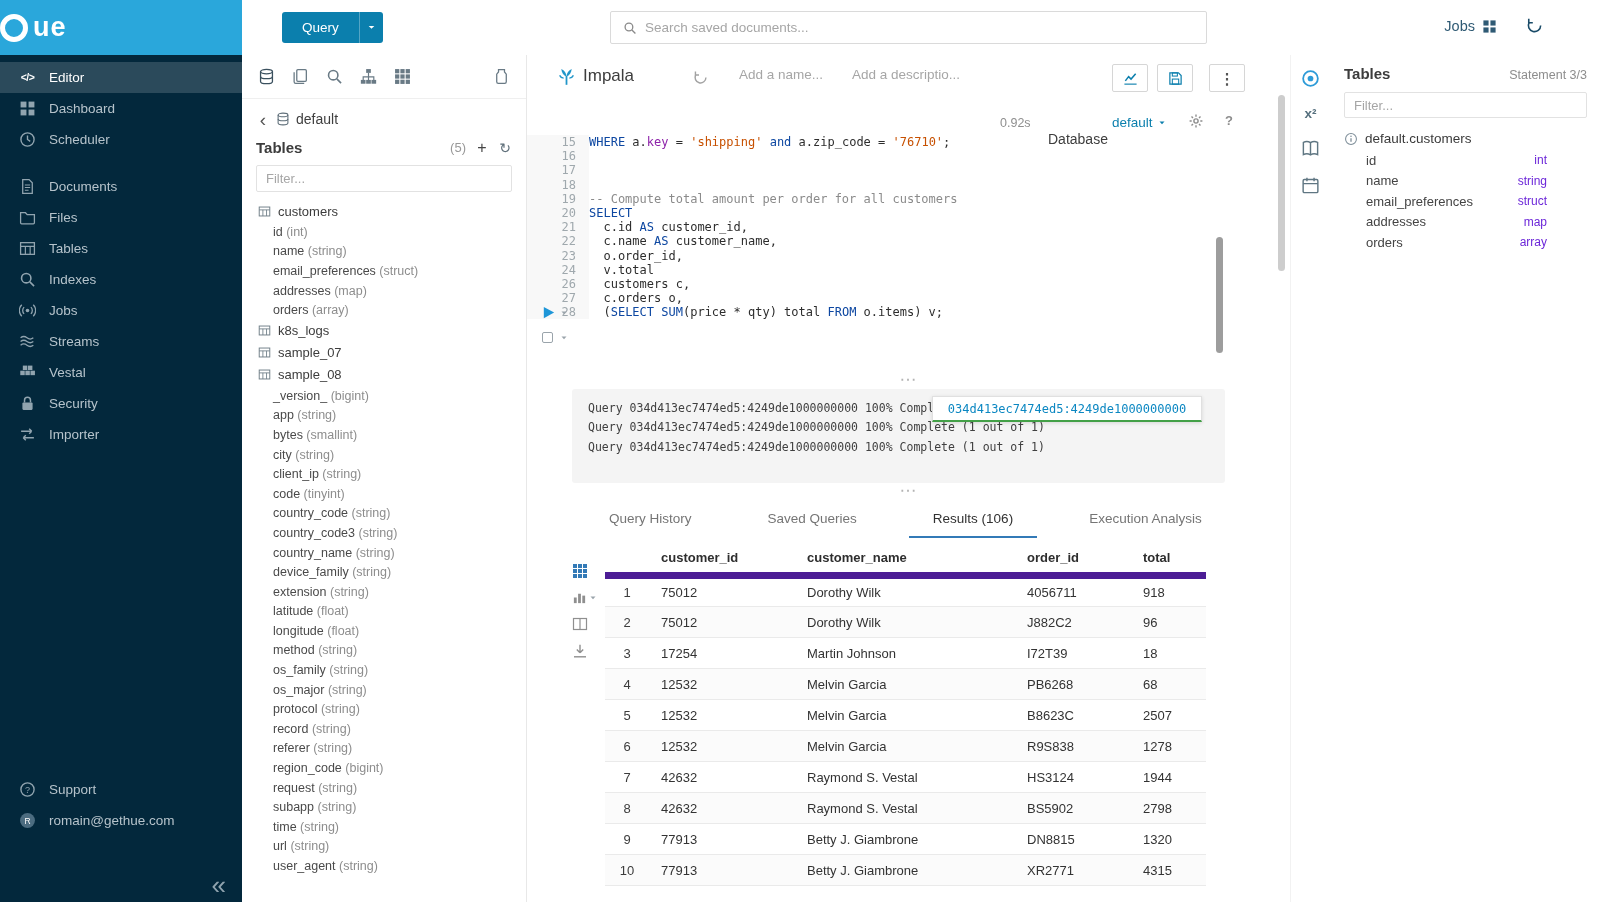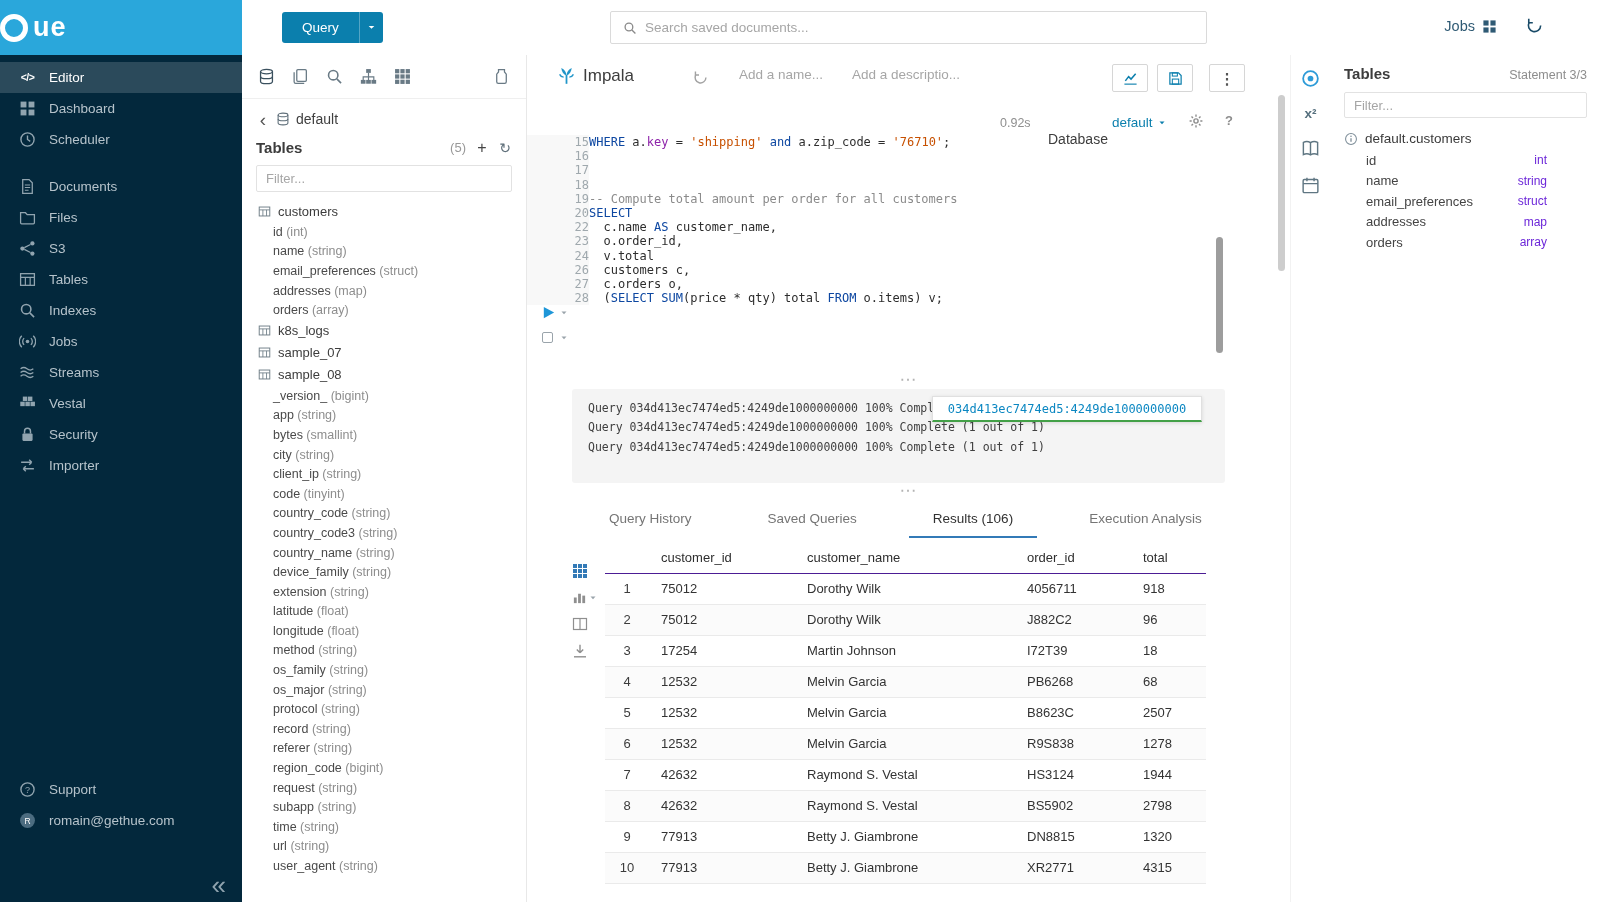--- a/index.html
+++ b/index.html
@@ -59,40 +59,40 @@
 .assist-filter{padding:9px 14px 6px;flex:none}
 .assist-filter input{width:100%;height:27px;border:1px solid #e2e2e2;border-radius:2px;padding:0 9px;font-size:13px;outline:none}
 .assist-list{flex:1;overflow:hidden;padding-top:2px}
 .tbl-row{display:flex;align-items:center;height:22px;padding-left:16px;gap:7px;font-size:13px;color:#3c3c3c;cursor:pointer}
 .tbl-ic{width:13px;height:13px;color:#728089}
 .col-row{display:flex;align-items:center;height:19.6px;padding-left:31px;font-size:12.5px;color:#4a4a4a;cursor:pointer;white-space:nowrap}
 .col-type{color:#8d8d8d}
 
 
 .editor-col{position:absolute;left:527px;top:55px;width:763px;bottom:0;background:#fff;overflow:hidden}
-.engine{position:absolute;left:30px;top:11px;display:flex;align-items:flex-start;gap:7px;font-size:17px;color:#3d3d3d;cursor:pointer}
+.engine{position:absolute;left:30px;top:11px;display:flex;align-items:center;gap:7px;font-size:17px;color:#3d3d3d;cursor:pointer}
 .engine .icon{width:19px;height:19px;color:#2196c9}
 .ed-history{position:absolute;left:166px;top:15px;width:15px;height:15px;color:#a2a2a2;cursor:pointer}
 .ed-name{position:absolute;left:212px;top:12px;width:102px;border:none;outline:none;font-size:13.5px}
 .ed-desc{position:absolute;left:325px;top:12px;width:112px;border:none;outline:none;font-size:13.5px}
 .ed-btn{position:absolute;top:9px;width:36px;height:28px;border:1px solid #d6d6d6;border-radius:2px;background:#fff;display:flex;align-items:center;justify-content:center;cursor:pointer;color:#0b7fad}
 .ed-btn .icon{width:15px;height:15px}
 .btn-chart{left:585px}
 .btn-save{left:630px}
 .btn-more{left:682px;color:#555}
 .btn-more .icon.txt{font-size:15px;font-weight:700}
 .exec-time{position:absolute;left:473px;top:61px;font-size:12.5px;color:#8f8f8f}
 .db-label{position:absolute;left:521px;top:76px;font-size:14px;color:#3d3d3d}
 .db-value{position:absolute;left:585px;top:60px;font-size:13.5px;color:#0b7fad;display:flex;align-items:center;gap:5px;cursor:pointer}
 .db-value .icon{width:8px;height:8px;color:#0b7fad}
 .ed-gear{position:absolute;left:661px;top:58px;width:16px;height:16px;color:#8d8d8d;cursor:pointer}
 .ed-help{position:absolute;left:695px;top:57px;color:#8d8d8d;font-size:14px;font-weight:700;cursor:pointer}
 .code{position:absolute;left:0;top:80px;right:16px;height:206px;font-family:"DejaVu Sans Mono",monospace;font-size:12px;line-height:14.2px;cursor:text}
 .code-line{display:flex;height:14.2px;white-space:pre}
-.gutter{width:62px;text-align:right;color:#9fa8ad;flex:none;background:#f8f8f8}
+.gutter{width:62px;text-align:right;padding-right:13px;color:#9fa8ad;flex:none;background:#f8f8f8}
 .tk-kw{color:#0d47a1}
 .tk-str{color:#c75000}
 .tk-com{color:#8b8b8b}
 .tk-meta{color:#8e24aa}
 .tk-pl{color:#2d2d2d}
 .play-area{position:absolute;left:12px;top:250px;width:46px;height:52px}
 .play-btn{position:absolute;left:2px;top:0;width:15px;height:15px;color:#1e96d8;cursor:pointer}
 .mini-caret{width:8px !important;height:8px !important;color:#9aa4ab;cursor:pointer}
 .play-caret{position:absolute;left:21px;top:4px}
 .stmt-box{position:absolute;left:3px;top:27px;width:11px;height:11px;border:1.5px solid #9aa4ab;border-radius:2px;cursor:pointer}
@@ -108,21 +108,21 @@
 .log-tooltip{position:absolute;left:360px;top:7px;width:270px;height:26px;background:#fff;border:1px solid #e0e0e0;border-bottom:2px solid #43a047;box-shadow:0 1px 4px rgba(0,0,0,.12);display:flex;align-items:center;justify-content:center;color:#0b87c2;font-size:12px;z-index:3;cursor:pointer}
 .tabs{position:absolute;left:0;top:446px;right:0;height:37px;display:flex;align-items:stretch;padding-left:58px}
 .tab{display:flex;align-items:center;padding:0 24px;margin-right:28px;color:#757575;font-size:13.5px;border-bottom:2px solid transparent;cursor:pointer;white-space:nowrap}
 .tab.active{color:#313131;border-bottom-color:#337ab7}
 .rt-icons{position:absolute;left:45px;top:508px;display:flex;flex-direction:column;gap:11px;align-items:flex-start}
 .rt-ic{color:#8f8f8f;cursor:pointer;display:flex;align-items:center;gap:2px}
 .rt-ic .icon{width:15px;height:15px}
 .rt-ic.active{color:#337ab7}
 .results{position:absolute;left:78px;top:488px;width:601px}
 .results table{border-collapse:collapse;width:100%;font-size:13px;table-layout:fixed}
-.results th{font-weight:400;color:#2e2e2e;text-align:left;padding:7px 12px;border-bottom:1px solid #4c1d95;height:30px;overflow:hidden;white-space:nowrap}
+.results th{font-weight:700;color:#2e2e2e;text-align:left;padding:7px 12px;border-bottom:7px solid #4c1d95;height:30px;overflow:hidden;white-space:nowrap}
 .results td{padding:0 12px;height:31px;border-bottom:1px solid #eaeaea;color:#333;overflow:hidden;white-space:nowrap}
 .results .rn{text-align:center;padding:0 4px;color:#3c3c3c}
 .results tbody tr:nth-child(even) td{background:#fbfbfb}
 
 
 .rstrip{position:absolute;left:1290px;top:55px;width:40px;bottom:0;background:#fff;display:flex;flex-direction:column;align-items:center;padding-top:14px;gap:18px;border-left:1px solid #f2f2f2}
 .rs-ic{width:19px;height:19px;color:#5f7682;cursor:pointer}
 .rs-ic.blue{color:#2d9bd8}
 .rs-ic.fn{width:auto;height:auto;font-size:13.5px;font-weight:700;color:#56707e}
 .rpanel{position:absolute;left:1330px;top:55px;right:0;bottom:0;background:#fff;padding:10px 14px}
@@ -186,31 +186,20 @@
           <span class="nav-icon icon">
             <svg viewBox="0 0 16 16">
               <path d="M1.5 3.5h4.6l1.6 1.8h6.8V13c0 .6-.4 1-1 1h-11c-.6 0-1-.4-1-1z" fill="none" stroke="currentColor" stroke-width="1.2"></path>
             </svg>
           </span>
           <span class="nav-label">Files</span>
         </div>
         <div class="nav-item">
           <span class="nav-icon icon">
             <svg viewBox="0 0 16 16">
-              <circle cx="3.2" cy="8" r="2"></circle>
-              <circle cx="12.6" cy="3.2" r="2"></circle>
-              <circle cx="12.6" cy="12.8" r="2"></circle>
-              <path d="M5 7.2l5.8-3M5 8.8l5.8 3" stroke="currentColor" stroke-width="1.2" fill="none"></path>
-            </svg>
-          </span>
-          <span class="nav-label">S3</span>
-        </div>
-        <div class="nav-item">
-          <span class="nav-icon icon">
-            <svg viewBox="0 0 16 16">
               <rect x="1.5" y="2.5" width="13" height="11" fill="none" stroke="currentColor" stroke-width="1.2"></rect>
               <path d="M1.5 6h13M6 6v7.5M10.5 6v7.5" stroke="currentColor" stroke-width="1.1" fill="none"></path>
             </svg>
           </span>
           <span class="nav-label">Tables</span>
         </div>
         <div class="nav-item">
           <span class="nav-icon icon">
             <svg viewBox="0 0 16 16">
               <circle cx="6.8" cy="6.8" r="4.4" fill="none" stroke="currentColor" stroke-width="1.5"></circle>
@@ -618,20 +607,21 @@
       </span>
     <span class="ed-help icon txt">?</span>
 
     <div class="code">
         <div class="code-line"><span class="gutter">15</span><span class="code-text"><span class="tk-kw">WHERE</span><span class="tk-pl"> a.</span><span class="tk-meta">key</span><span class="tk-pl"> = </span><span class="tk-str">'shipping'</span><span class="tk-pl"> </span><span class="tk-kw">and</span><span class="tk-pl"> a.zip_code = </span><span class="tk-str">'76710'</span><span class="tk-pl">;</span></span></div>
         <div class="code-line"><span class="gutter">16</span><span class="code-text"></span></div>
         <div class="code-line"><span class="gutter">17</span><span class="code-text"></span></div>
         <div class="code-line"><span class="gutter">18</span><span class="code-text"></span></div>
         <div class="code-line"><span class="gutter">19</span><span class="code-text"><span class="tk-com">-- Compute total amount per order for all customers</span></span></div>
         <div class="code-line"><span class="gutter">20</span><span class="code-text"><span class="tk-kw">SELECT</span></span></div>
+        <div class="code-line"><span class="gutter">21</span><span class="code-text"><span class="tk-pl">  c.id </span><span class="tk-kw">AS</span><span class="tk-pl"> customer_id,</span></span></div>
         <div class="code-line"><span class="gutter">22</span><span class="code-text"><span class="tk-pl">  c.name </span><span class="tk-kw">AS</span><span class="tk-pl"> customer_name,</span></span></div>
         <div class="code-line"><span class="gutter">23</span><span class="code-text"><span class="tk-pl">  o.order_id,</span></span></div>
         <div class="code-line"><span class="gutter">24</span><span class="code-text"><span class="tk-pl">  v.total</span></span></div>
         <div class="code-line"><span class="gutter">26</span><span class="code-text"><span class="tk-pl">  customers c,</span></span></div>
         <div class="code-line"><span class="gutter">27</span><span class="code-text"><span class="tk-pl">  c.orders o,</span></span></div>
         <div class="code-line"><span class="gutter">28</span><span class="code-text"><span class="tk-pl">  (</span><span class="tk-kw">SELECT</span><span class="tk-pl"> </span><span class="tk-kw">SUM</span><span class="tk-pl">(price * qty) total </span><span class="tk-kw">FROM</span><span class="tk-pl"> o.items) v;</span></span></div>
       </div>
 
     <div class="play-area">
       <span class="play-btn icon">

